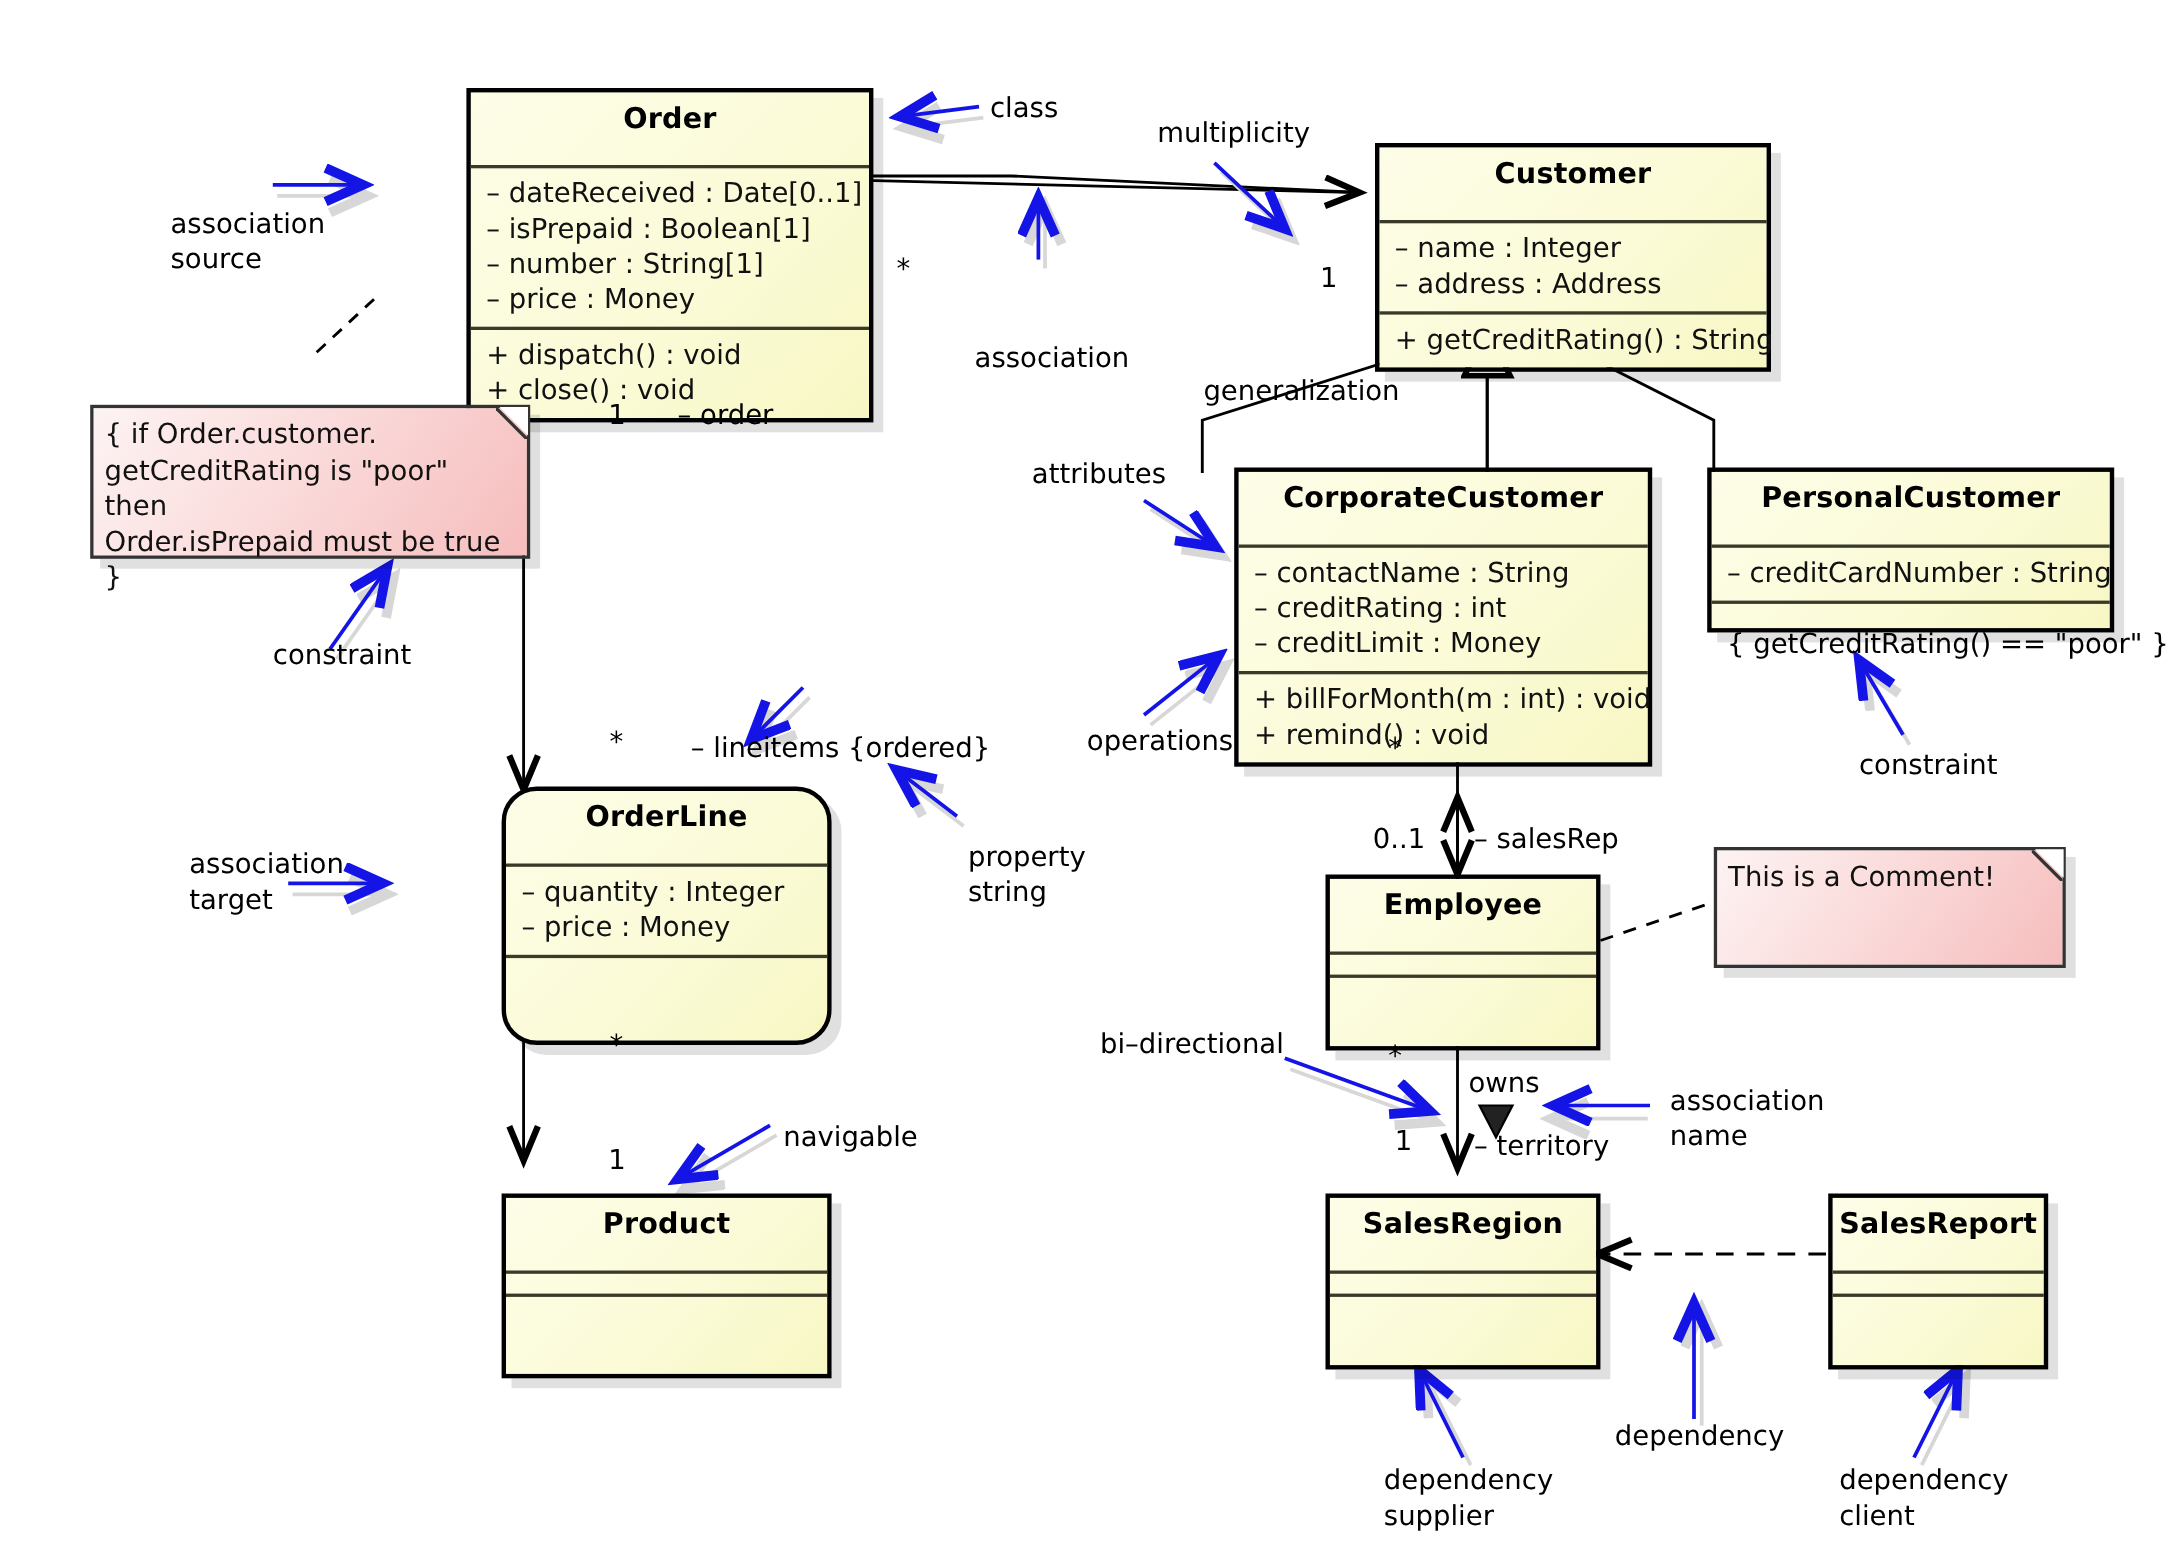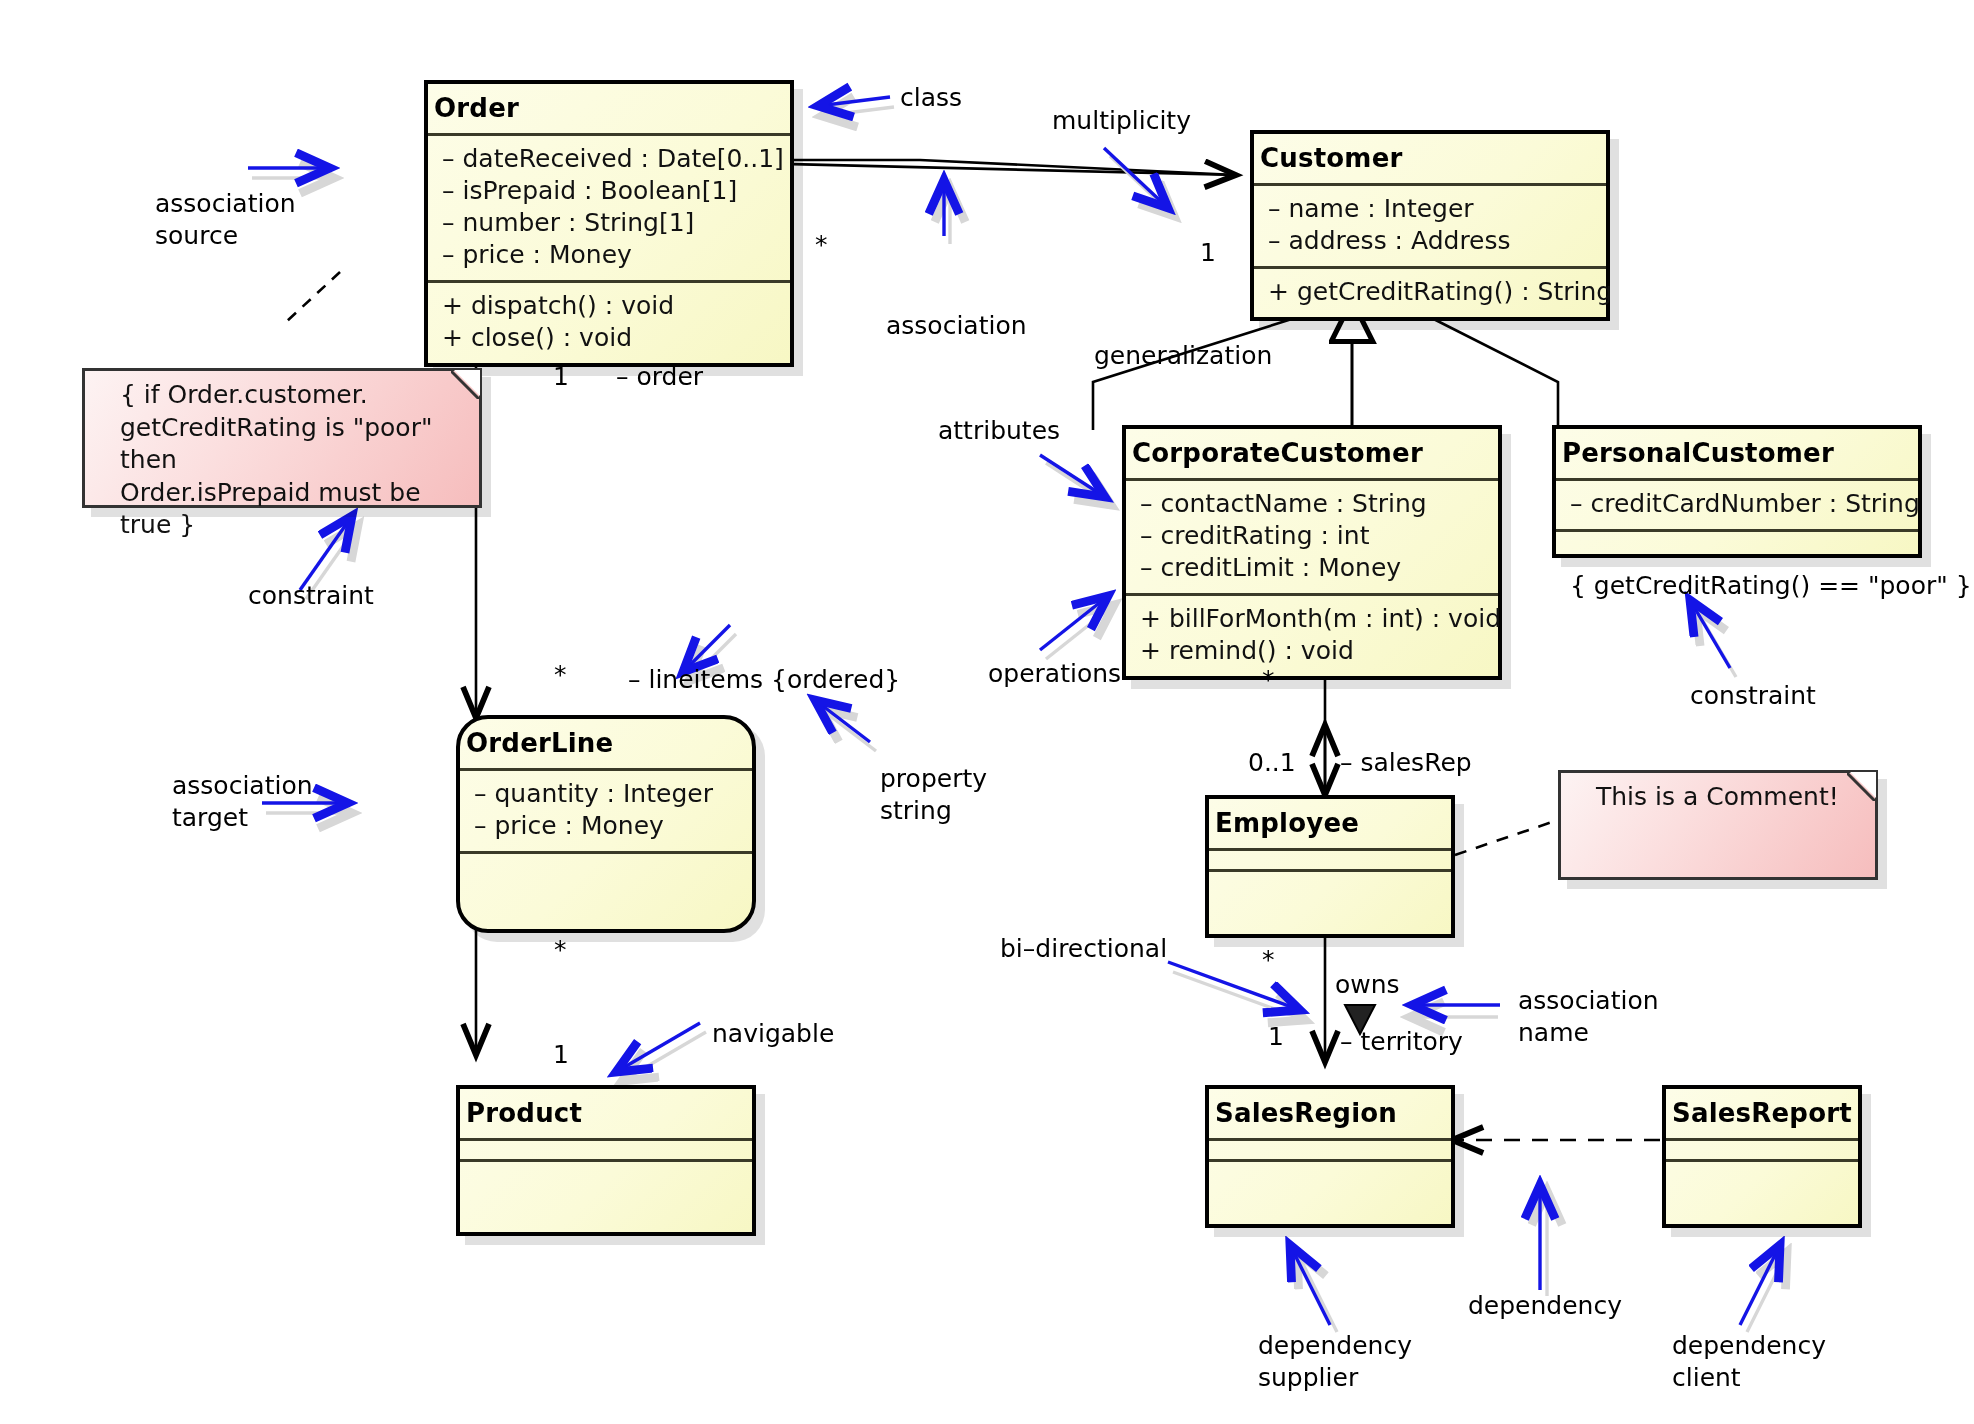--- a/index.html
+++ b/index.html
@@ -3,31 +3,31 @@
 <meta charset="utf-8">
 <style>
   html,body{margin:0;padding:0;background:#ffffff;}
   body{font-family:"DejaVu Sans","Liberation Sans",sans-serif;}
   #canvas{position:relative;width:1974px;height:1424px;background:#fff;overflow:hidden;}
 
   
   .uml-class{position:absolute;box-sizing:border-box;border:4px solid #000;
     background:linear-gradient(135deg,#fdfde8 0%, #fbfbd8 55%, #f7f7c4 100%);
     box-shadow:9px 9px 0 0 rgba(0,0,0,0.12);}
-  .uml-class .title{text-align:left;font-weight:bold;font-size:26px;color:#000;
-    padding:9px 6px 10px 6px;letter-spacing:.2px;}
+  .uml-class .title{text-align:center;font-weight:bold;font-size:26px;color:#000;
+    padding:9px 6px 27px 6px;letter-spacing:.2px;}
   .uml-class .sep{height:0;border-top:3px solid #3a3a28;}
   .uml-class .compart{padding:7px 14px 9px 14px;}
   .uml-class .compart .line{font-size:25px;color:#111;line-height:1.28;white-space:pre;}
   .uml-class .compart.empty{min-height:14px;padding:0;}
 
   
   .note{position:absolute;box-sizing:border-box;border:3px solid #333;
     background:linear-gradient(125deg,#fdf3f3 0%,#fbdede 40%,#f6bdbd 100%);
-    box-shadow:9px 9px 0 0 rgba(0,0,0,0.12);padding-left:25px;}
+    box-shadow:9px 9px 0 0 rgba(0,0,0,0.12);}
   .note .ntext{font-size:25px;color:#111;line-height:1.3;padding:8px 10px;white-space:pre-line;}
   .note .fold{position:absolute;top:-1px;right:-1px;width:0;height:0;
     border-left:26px solid transparent;border-top:26px solid #ffffff;}
   .note .foldline{position:absolute;top:0px;right:0px;width:28px;height:28px;}
 
   
   .anno{position:absolute;font-size:25px;color:#000;line-height:1.26;white-space:pre-line;}
 
   
   .dlabel{position:absolute;font-size:25px;color:#000;white-space:pre;}

